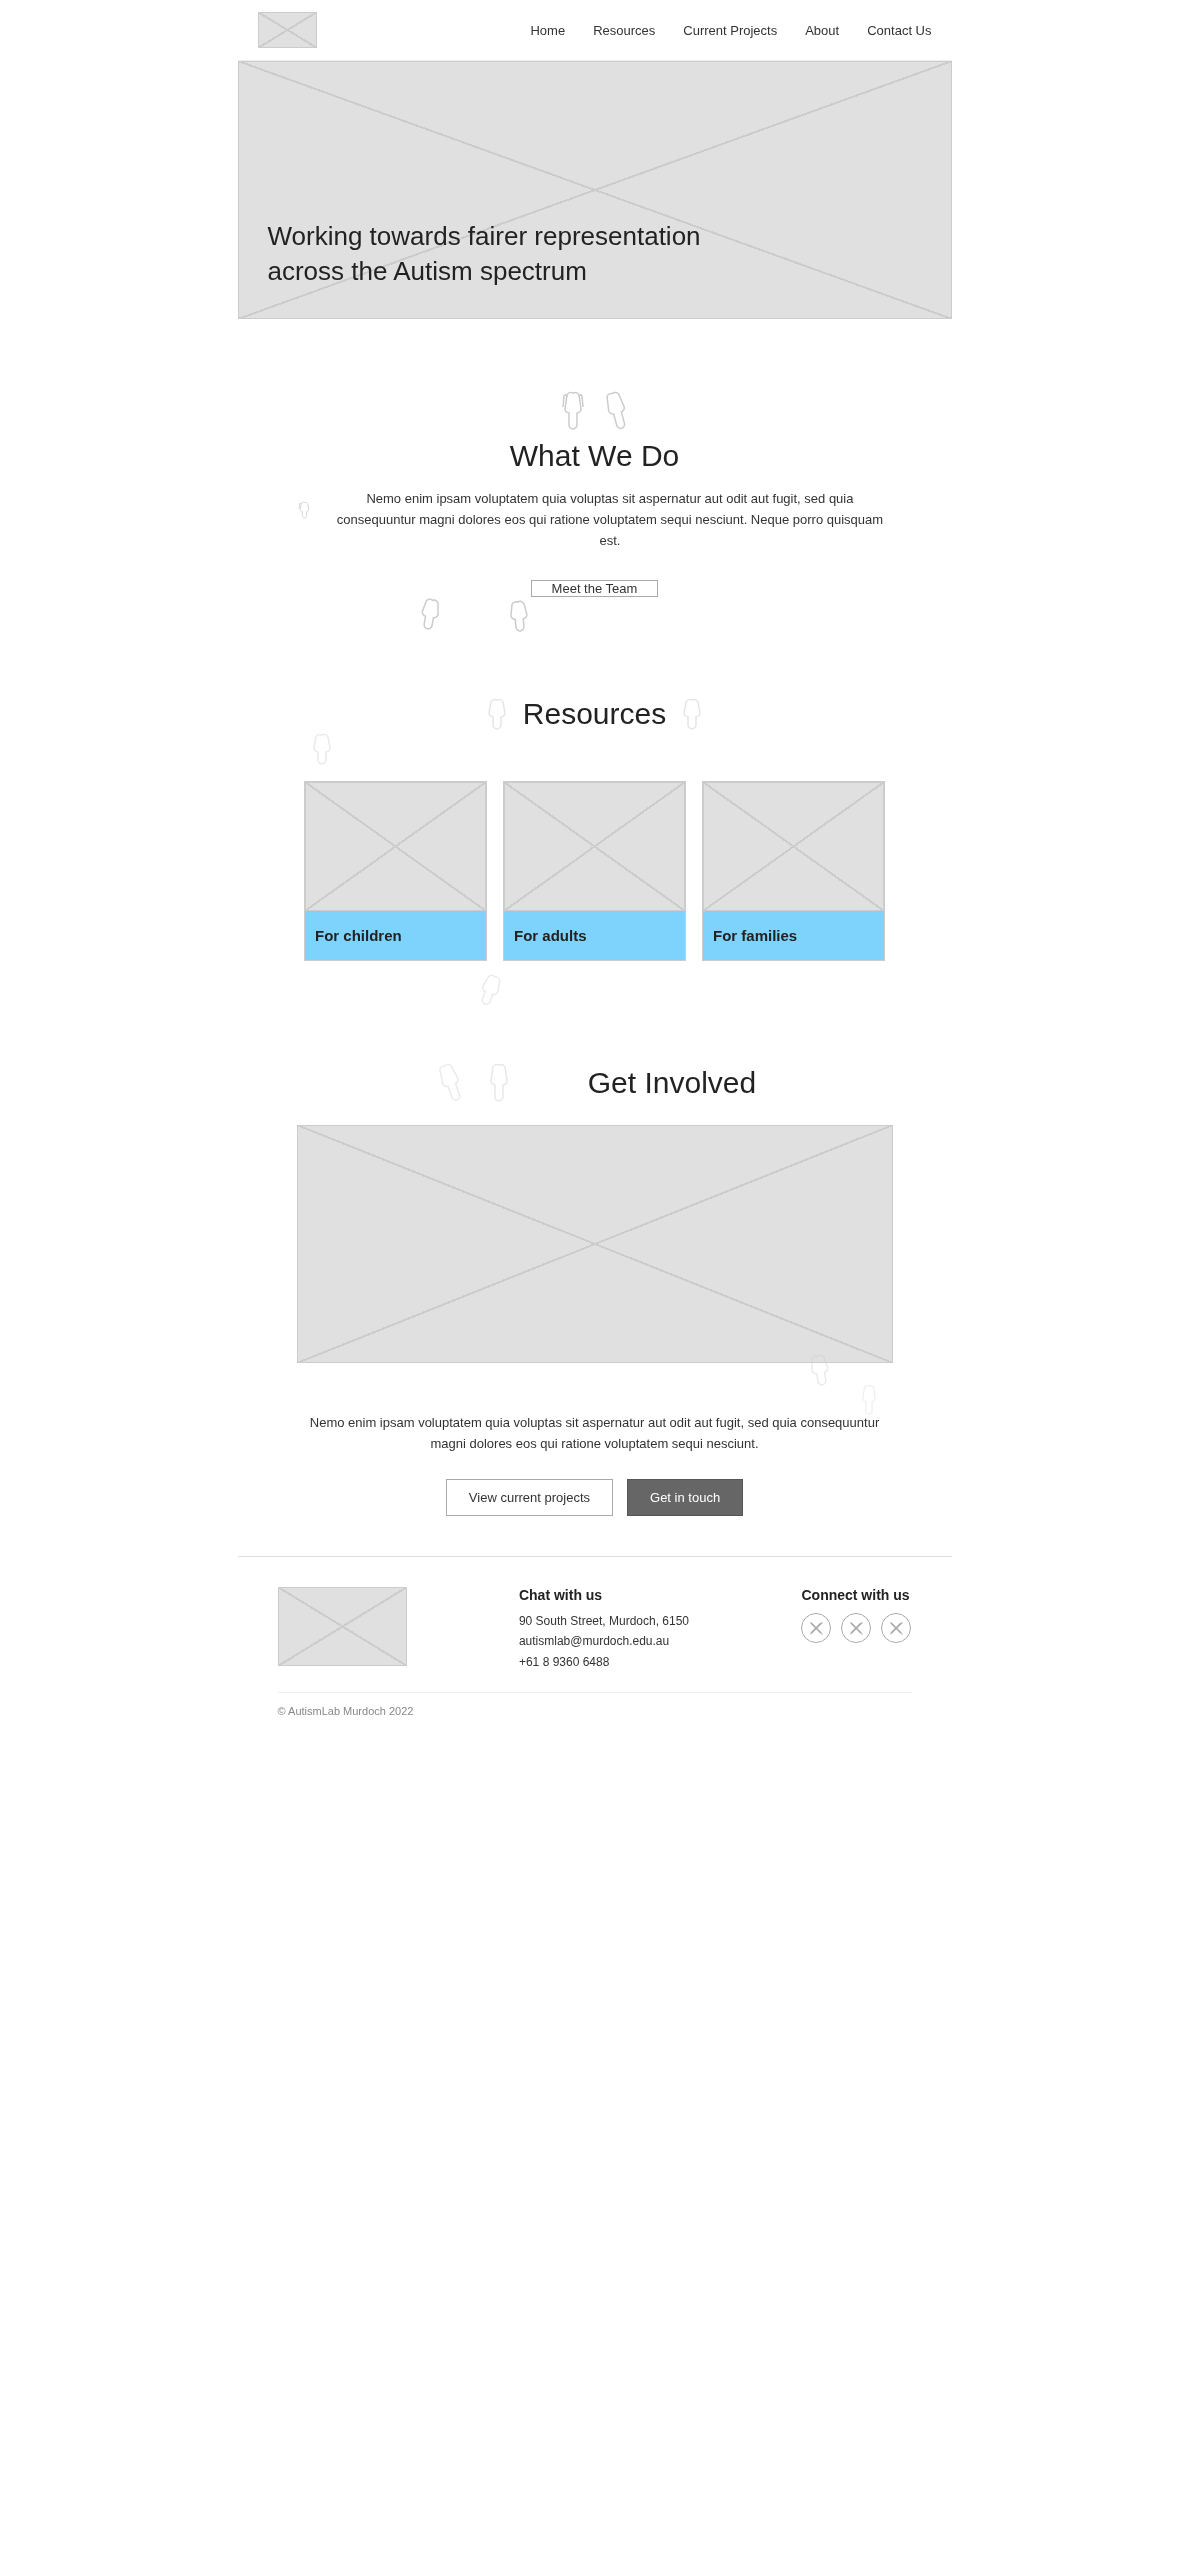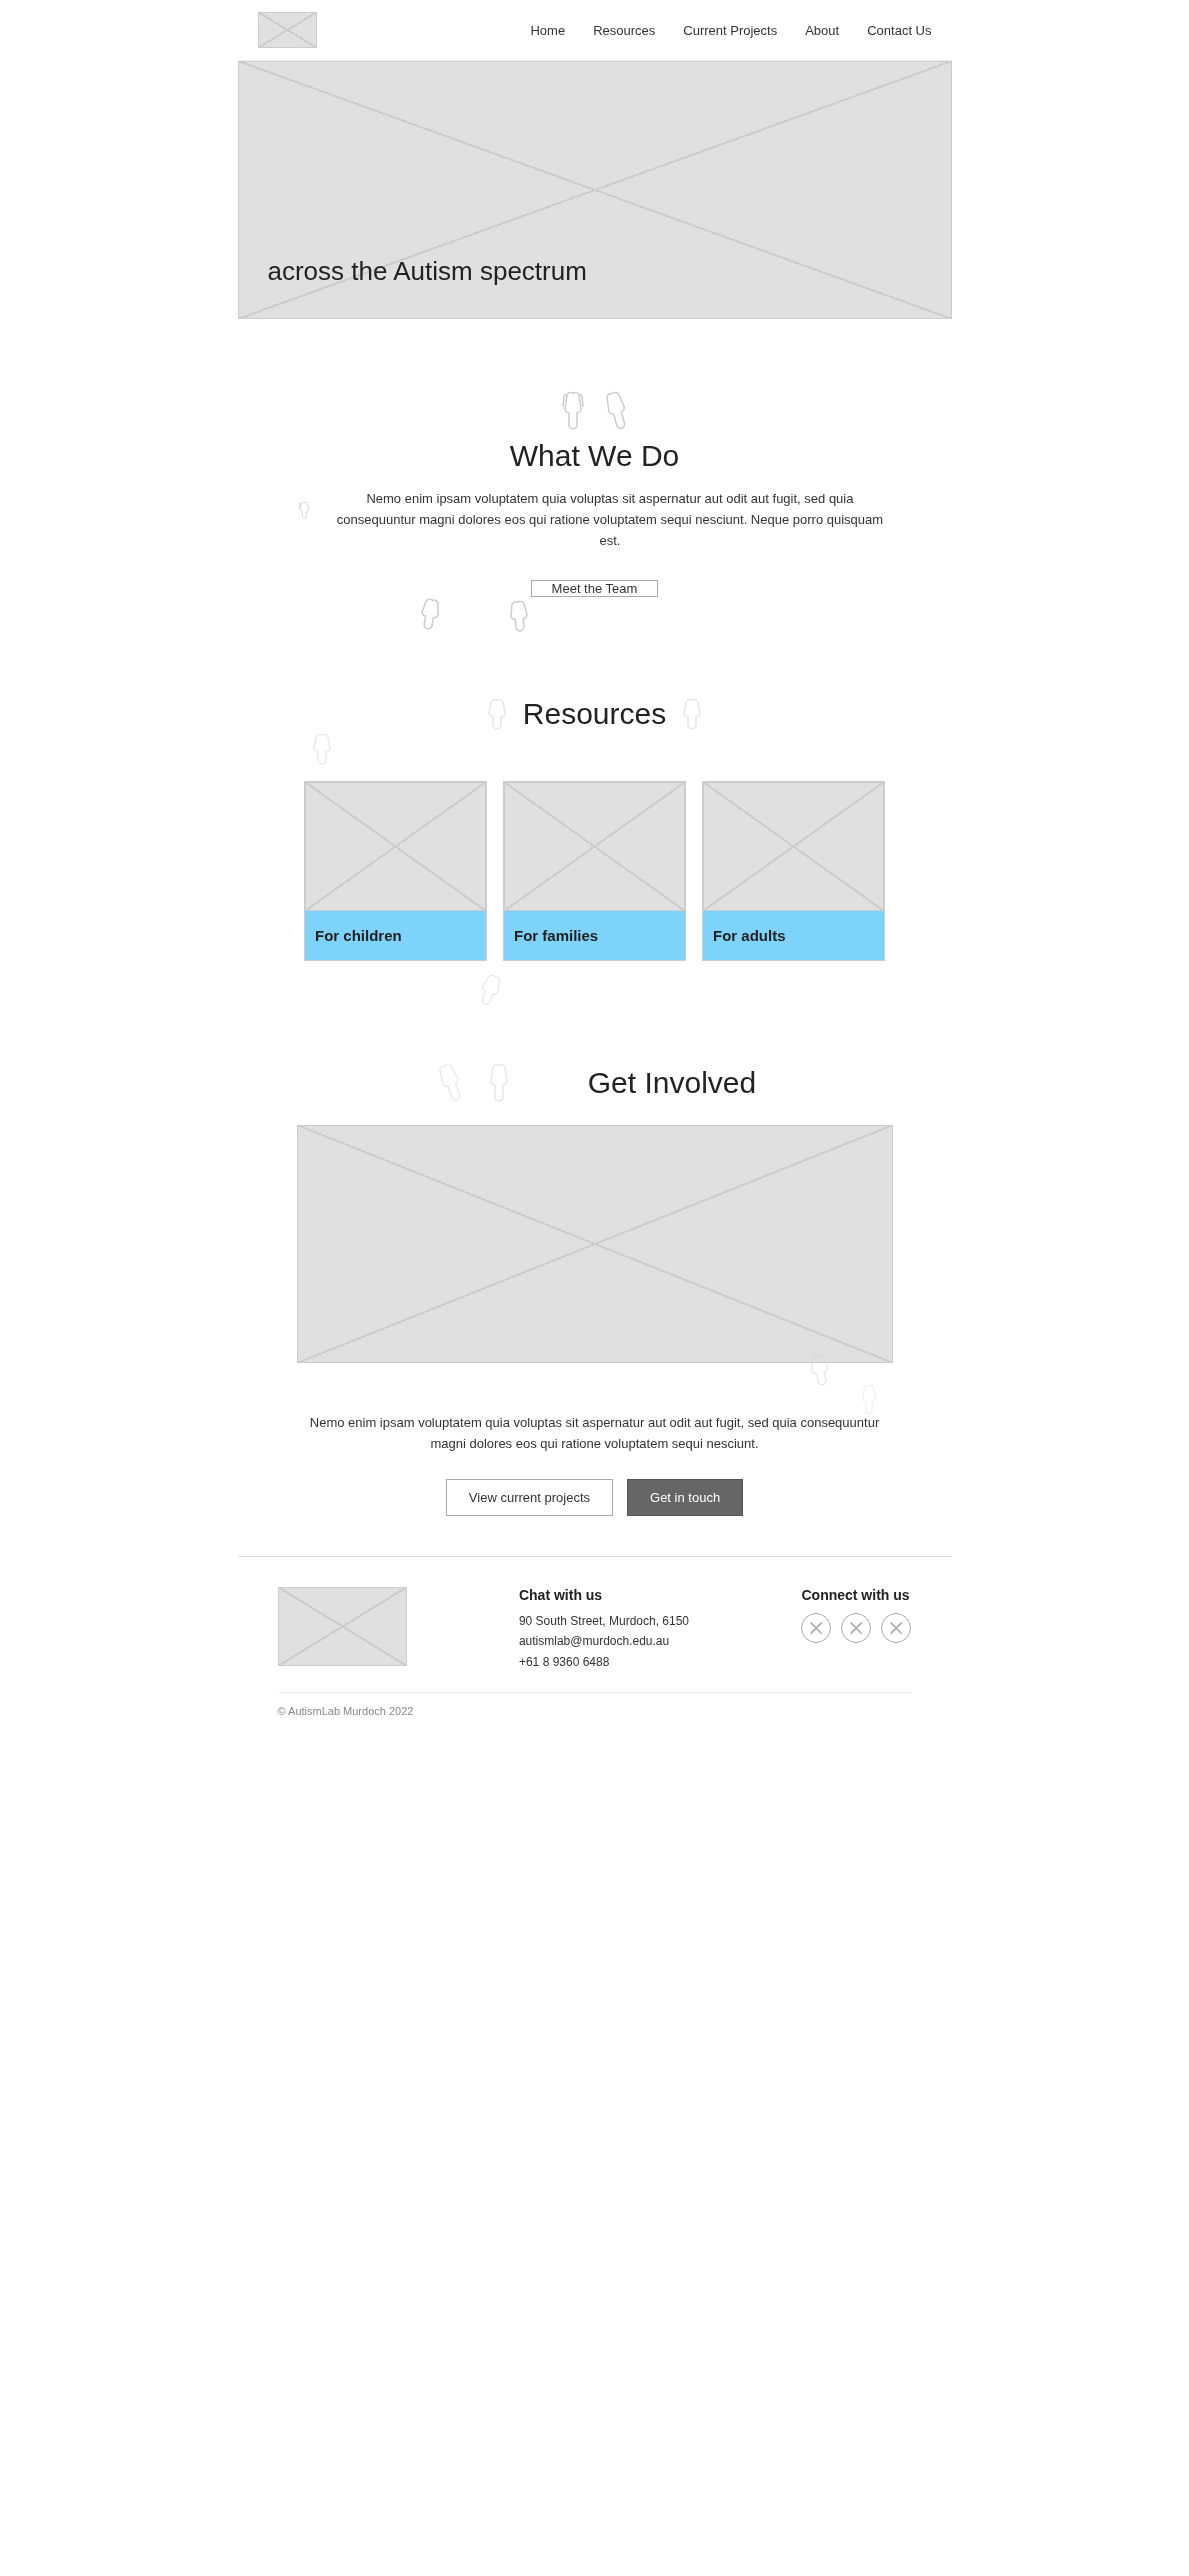--- a/index.html
+++ b/index.html
@@ -181,21 +181,21 @@
     <a href="#">Resources</a>
     <a href="#">Current Projects</a>
     <a href="#">About</a>
     <a href="#">Contact Us</a>
   </div>
 </nav>
 
 <section class="hero">
   <div class="img-placeholder" style="width:100%;height:100%;"></div>
   <div class="hero-text">
-    <br>
+    <span>Working towards fairer representation</span><br>
     <span>across the Autism spectrum</span>
   </div>
 </section>
 
 <section class="what-we-do">
   
   <div class="deco-hands-wrapper">
     <svg class="hand" viewBox="0 0 36 44">
       <path d="M18 4 C18 4 14 2 12 6 L10 20 C10 22 12 24 14 24 L14 36 C14 38 16 40 18 40 C20 40 22 38 22 36 L22 24 C24 24 26 22 26 20 L24 6 C22 2 18 4 18 4Z"></path>
       <path d="M12 8 C12 6 10 5 9 7 L8 18"></path>
@@ -247,25 +247,25 @@
     </svg>
   </div>
 
   <div class="resources-grid">
     <div class="resource-card">
       <div class="img-placeholder resource-card-img"></div>
       <div class="resource-card-label">For children</div>
     </div>
     <div class="resource-card">
       <div class="img-placeholder resource-card-img"></div>
-      <div class="resource-card-label">For families</div>
+      <div class="resource-card-label">For adults</div>
     </div>
     <div class="resource-card">
       <div class="img-placeholder resource-card-img"></div>
-      <div class="resource-card-label">For adults</div>
+      <div class="resource-card-label">For families</div>
     </div>
   </div>
 
   <div style="position:relative;height:30px;margin-top:10px;">
     <svg class="hand-sm scattered-hand" style="left:198px;top:2px;opacity:0.4;transform:rotate(20deg)" viewBox="0 0 28 34">
       <path d="M14 3 C14 3 10 1 8 5 L6 16 C6 18 8 20 10 20 L10 28 C10 30 12 32 14 32 C16 32 18 30 18 28 L18 20 C20 20 22 18 22 16 L20 5 C18 1 14 3 14 3Z"></path>
     </svg>
   </div>
 </section>
 

